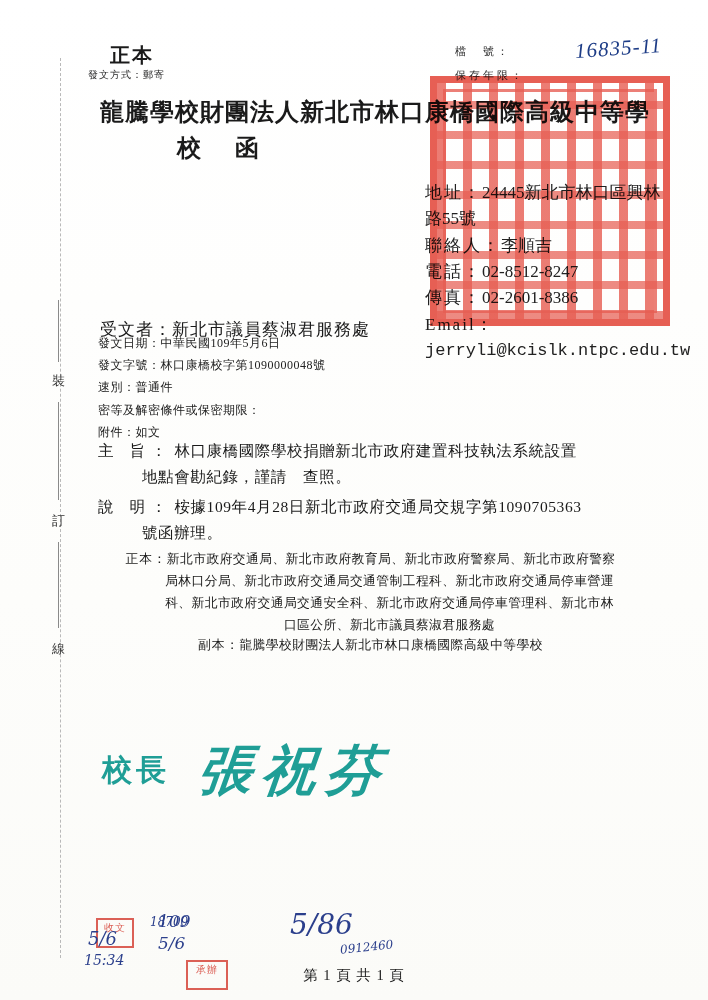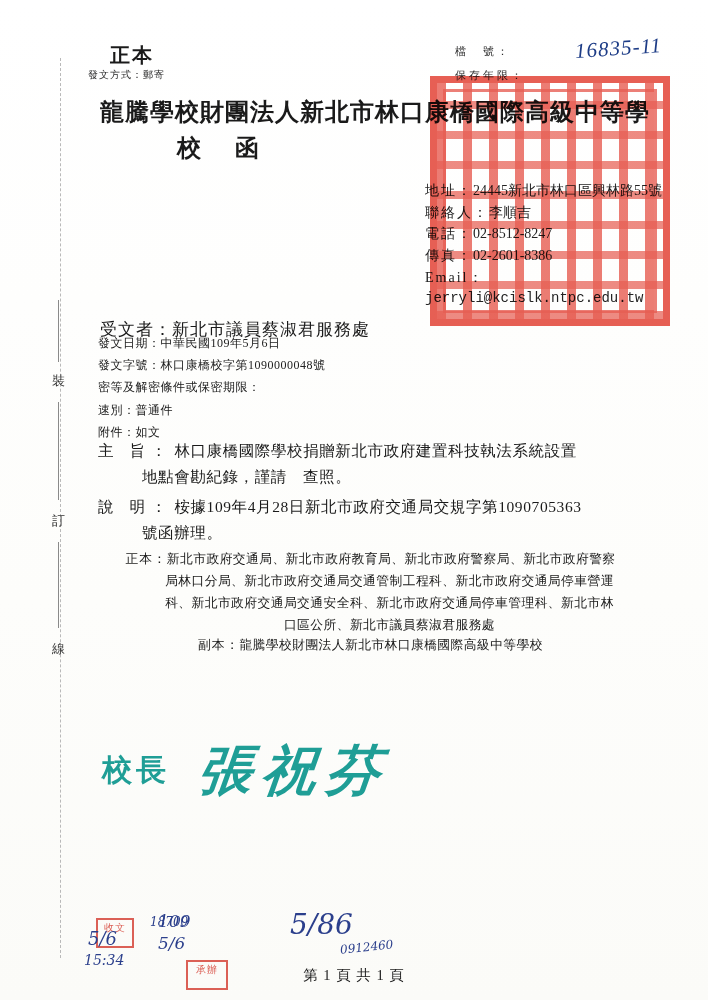--- a/index.html
+++ b/index.html
@@ -77,21 +77,21 @@
     text-align: center;
     width: 250px;
     letter-spacing: 14px;
   }
 
   
   .addr-block {
     position: absolute;
     left: 425px;
     top: 180px;
-    font-size: 14px;
+    font-size: 17px;
     line-height: 1.55;
     color: #222;
     width: 250px;
   }
   .addr-block .lbl { letter-spacing: 2px; }
   .addr-block .email-val {
     font-family: Liberation Mono, monospace;
     letter-spacing: 0px;
   }
 
@@ -352,24 +352,24 @@
   </div>
 
   <div class="meta">
     <div>
       <span class="lbl">發文日期：</span><span>中華民國109年5月6日</span>
     </div>
     <div>
       <span class="lbl">發文字號：</span><span>林口康橋校字第1090000048號</span>
     </div>
     <div>
+      <span class="lbl">速別：</span><span>普通件</span>
+    </div>
+    <div>
       <span class="lbl">密等及解密條件或保密期限：</span><span></span>
-    </div>
-    <div>
-      <span class="lbl">速別：</span><span>普通件</span>
     </div>
     <div>
       <span class="lbl">附件：</span><span>如文</span>
     </div>
   </div>
 
   <div class="section sec-zhuzhi">
     <span class="head">主 旨：</span><span class="body">林口康橋國際學校捐贈新北市政府建置科技執法系統設置</span>
     <span class="indent">地點會勘紀錄，謹請　查照。</span>
   </div>

